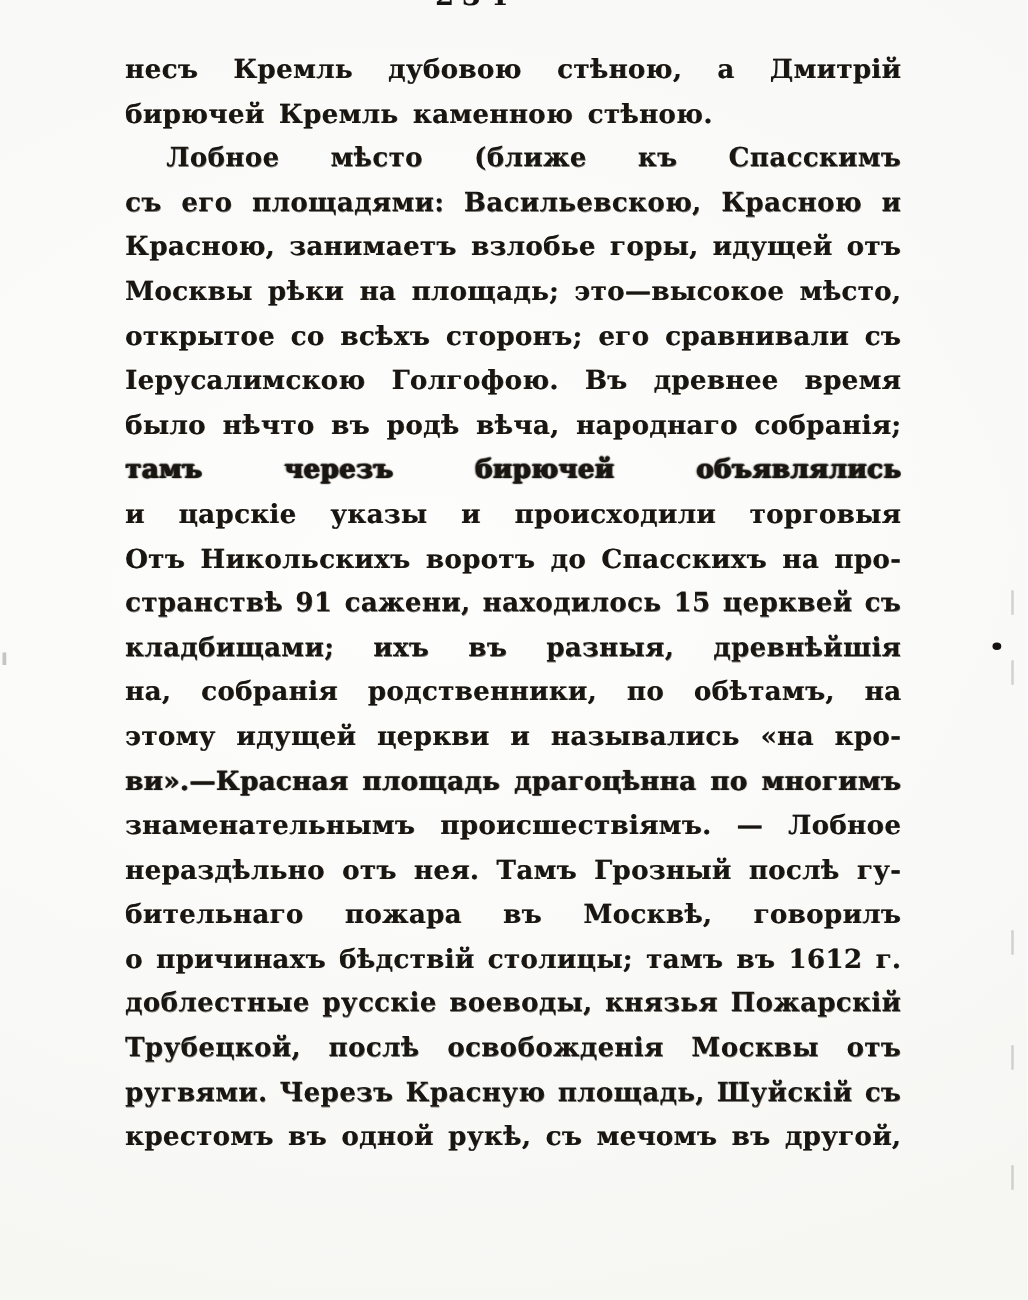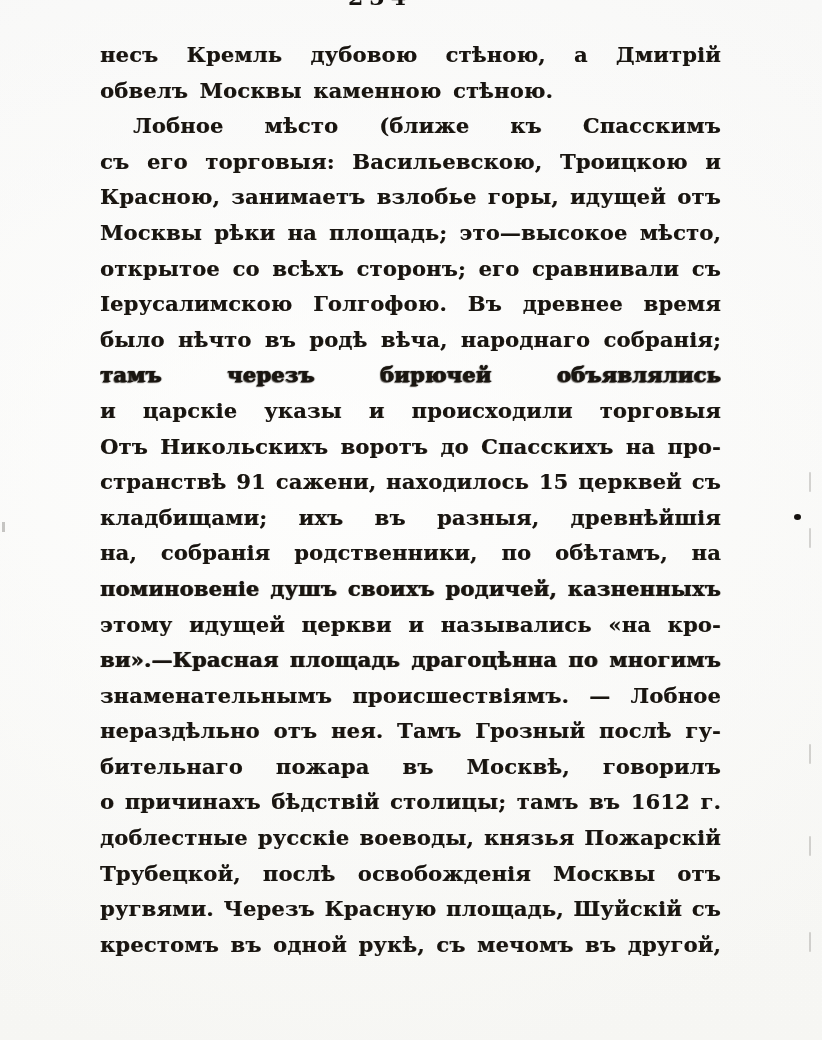--- a/index.html
+++ b/index.html
@@ -107,35 +107,34 @@
 </style>
 </head>
 <body>
 
 <div class="page">
 
   <div class="page-header">— 234 —</div>
 
   <div class="text-block" id="text-block">
       <div class="line">несъ Кремль дубовою стѣною, а Дмитрій Донской</div>
-      <div class="line para-end">обвелъ Москвы каменною стѣною.</div>
+      <div class="line para-end">бирючей Кремль каменною стѣною.</div>
       <div class="line indent">Лобное мѣсто (ближе къ Спасскимъ воротамъ)</div>
-      <div class="line">съ его торговыя: Васильевскою, Троицкою и</div>
+      <div class="line">съ его площадями: Васильевскою, Красною и</div>
       <div class="line">Красною, занимаетъ взлобье горы, идущей отъ</div>
       <div class="line">Москвы рѣки на площадь; это—высокое мѣсто,</div>
       <div class="line">открытое со всѣхъ сторонъ; его сравнивали съ</div>
       <div class="line">Іерусалимскою Голгофою. Въ древнее время здѣсь</div>
       <div class="line">было нѣчто въ родѣ вѣча, народнаго собранія;</div>
       <div class="line smudged">тамъ черезъ бирючей объявлялись великокняжескіе</div>
       <div class="line">и царскіе указы и происходили торговыя казни.</div>
       <div class="line">Отъ Никольскихъ воротъ до Спасскихъ на про-</div>
       <div class="line">странствѣ 91 сажени, находилось 15 церквей съ</div>
       <div class="line">кладбищами; ихъ въ разныя, древнѣйшія време-</div>
       <div class="line">на, собранія родственники, по обѣтамъ, на</div>
-      <div class="line heavy">поминовеніе душъ своихъ родичей, казненныхъ</div>
       <div class="line">этому идущей церкви и назывались «на кро-</div>
       <div class="line heavy">ви».—Красная площадь драгоцѣнна по многимъ</div>
       <div class="line">знаменательнымъ происшествіямъ. — Лобное мѣсто</div>
       <div class="line">нераздѣльно отъ нея. Тамъ Грозный послѣ гу-</div>
       <div class="line">бительнаго пожара въ Москвѣ, говорилъ народу</div>
       <div class="line">о причинахъ бѣдствій столицы; тамъ въ 1612 г.</div>
       <div class="line">доблестные русскіе воеводы, князья Пожарскій и</div>
       <div class="line">Трубецкой, послѣ освобожденія Москвы отъ Ля-</div>
       <div class="line">ругвями. Черезъ Красную площадь, Шуйскій съ</div>
       <div class="line">крестомъ въ одной рукѣ, съ мечомъ въ другой,</div>

